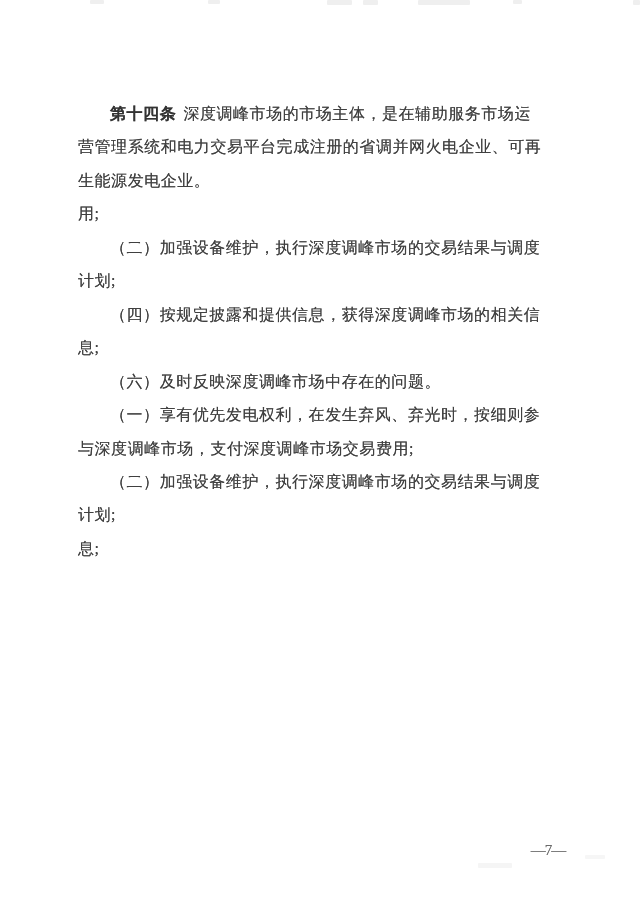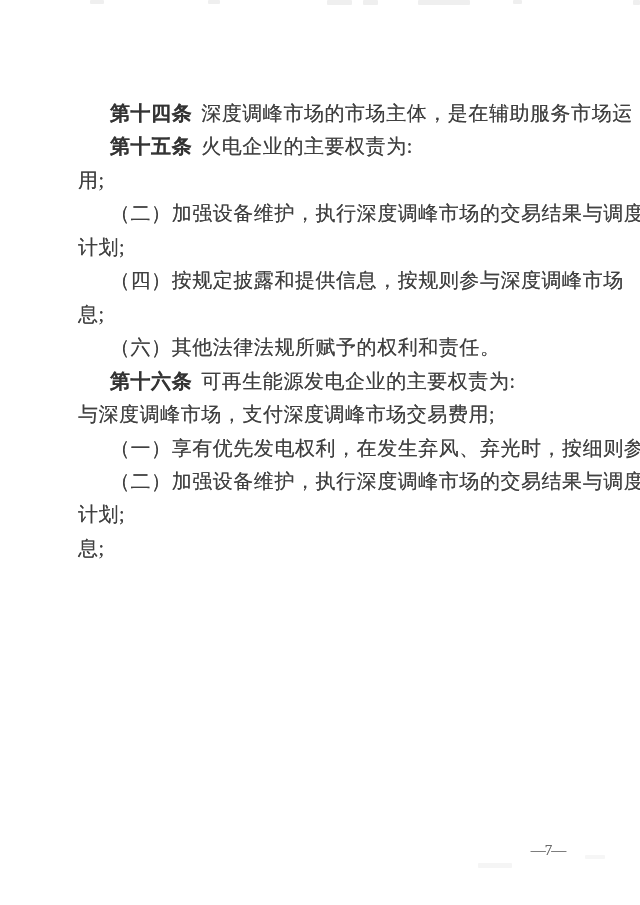--- a/index.html
+++ b/index.html
@@ -30,21 +30,21 @@
   .a8 { left: 478px; top: 863px; width: 34px; height: 5px; background:#f5f5f5; }
   .a9 { left: 585px; top: 855px; width: 20px; height: 4px; background:#f6f6f6; }
 
   .doc-body {
     position: absolute;
     left: 78px;
     top: 97px;
     width: 492px;
   }
   .line {
-    font-size: 20px;
+    font-size: 16px;
     line-height: 33.45px;
     letter-spacing: 0.55px;
     color: #404040;
     white-space: nowrap;
     text-shadow: 0 0 0.6px rgba(64,64,64,0.75);
   }
   .line.indent { padding-left: 32px; }
   .line b.art {
     font-weight: 700;
     color: #333333;
@@ -73,29 +73,29 @@
   <div class="artifact a3"></div>
   <div class="artifact a4"></div>
   <div class="artifact a5"></div>
   <div class="artifact a6"></div>
   <div class="artifact a7"></div>
   <div class="artifact a8"></div>
   <div class="artifact a9"></div>
 
   <div class="doc-body" id="doc-body">
       <div class="line indent"><b class="art">第十四条</b><span>深度调峰市场的市场主体，是在辅助服务市场运</span></div>
-      <div class="line indent"><b class="art">第十五条</b><span>火电企业的主要权责为:</span></div>
+      <div class="line"><span>营管理系统和电力交易平台完成注册的省调并网火电企业、可再</span></div>
+      <div class="line"><span>生能源发电企业。</span></div>
       <div class="line"><span>用;</span></div>
       <div class="line indent"><span>（二）加强设备维护，执行深度调峰市场的交易结果与调度</span></div>
       <div class="line"><span>计划;</span></div>
-      <div class="line indent"><span>（四）按规定披露和提供信息，按规则参与深度调峰市场</span></div>
+      <div class="line indent"><span>（四）按规定披露和提供信息，获得深度调峰市场的相关信</span></div>
       <div class="line"><span>息;</span></div>
-      <div class="line indent"><span>（六）其他法律法规所赋予的权利和责任。</span></div>
-      <div class="line indent"><b class="art">第十六条</b><span>可再生能源发电企业的主要权责为:</span></div>
+      <div class="line indent"><span>（六）及时反映深度调峰市场中存在的问题。</span></div>
+      <div class="line indent"><span>（一）享有优先发电权利，在发生弃风、弃光时，按细则参</span></div>
       <div class="line"><span>与深度调峰市场，支付深度调峰市场交易费用;</span></div>
-      <div class="line indent"><span>（一）享有优先发电权利，在发生弃风、弃光时，按细则参</span></div>
       <div class="line indent"><span>（二）加强设备维护，执行深度调峰市场的交易结果与调度</span></div>
       <div class="line"><span>计划;</span></div>
       <div class="line"><span>息;</span></div>
     </div>
 
   <div class="page-number">—7—</div>
 </div>
 
 </body></html>

